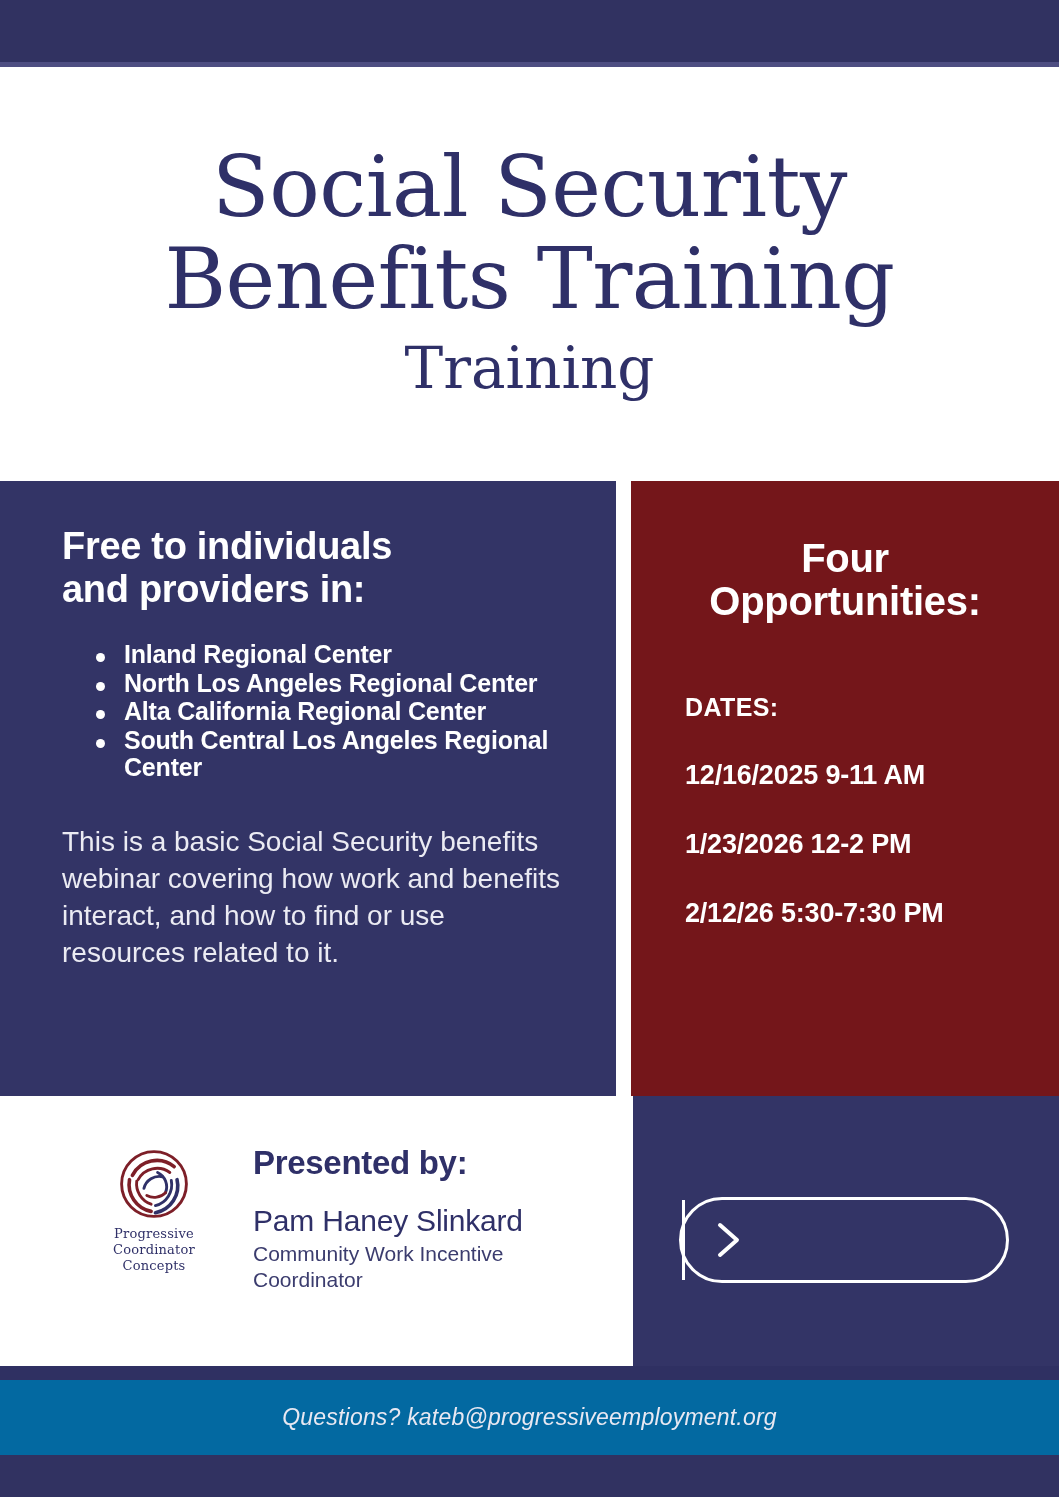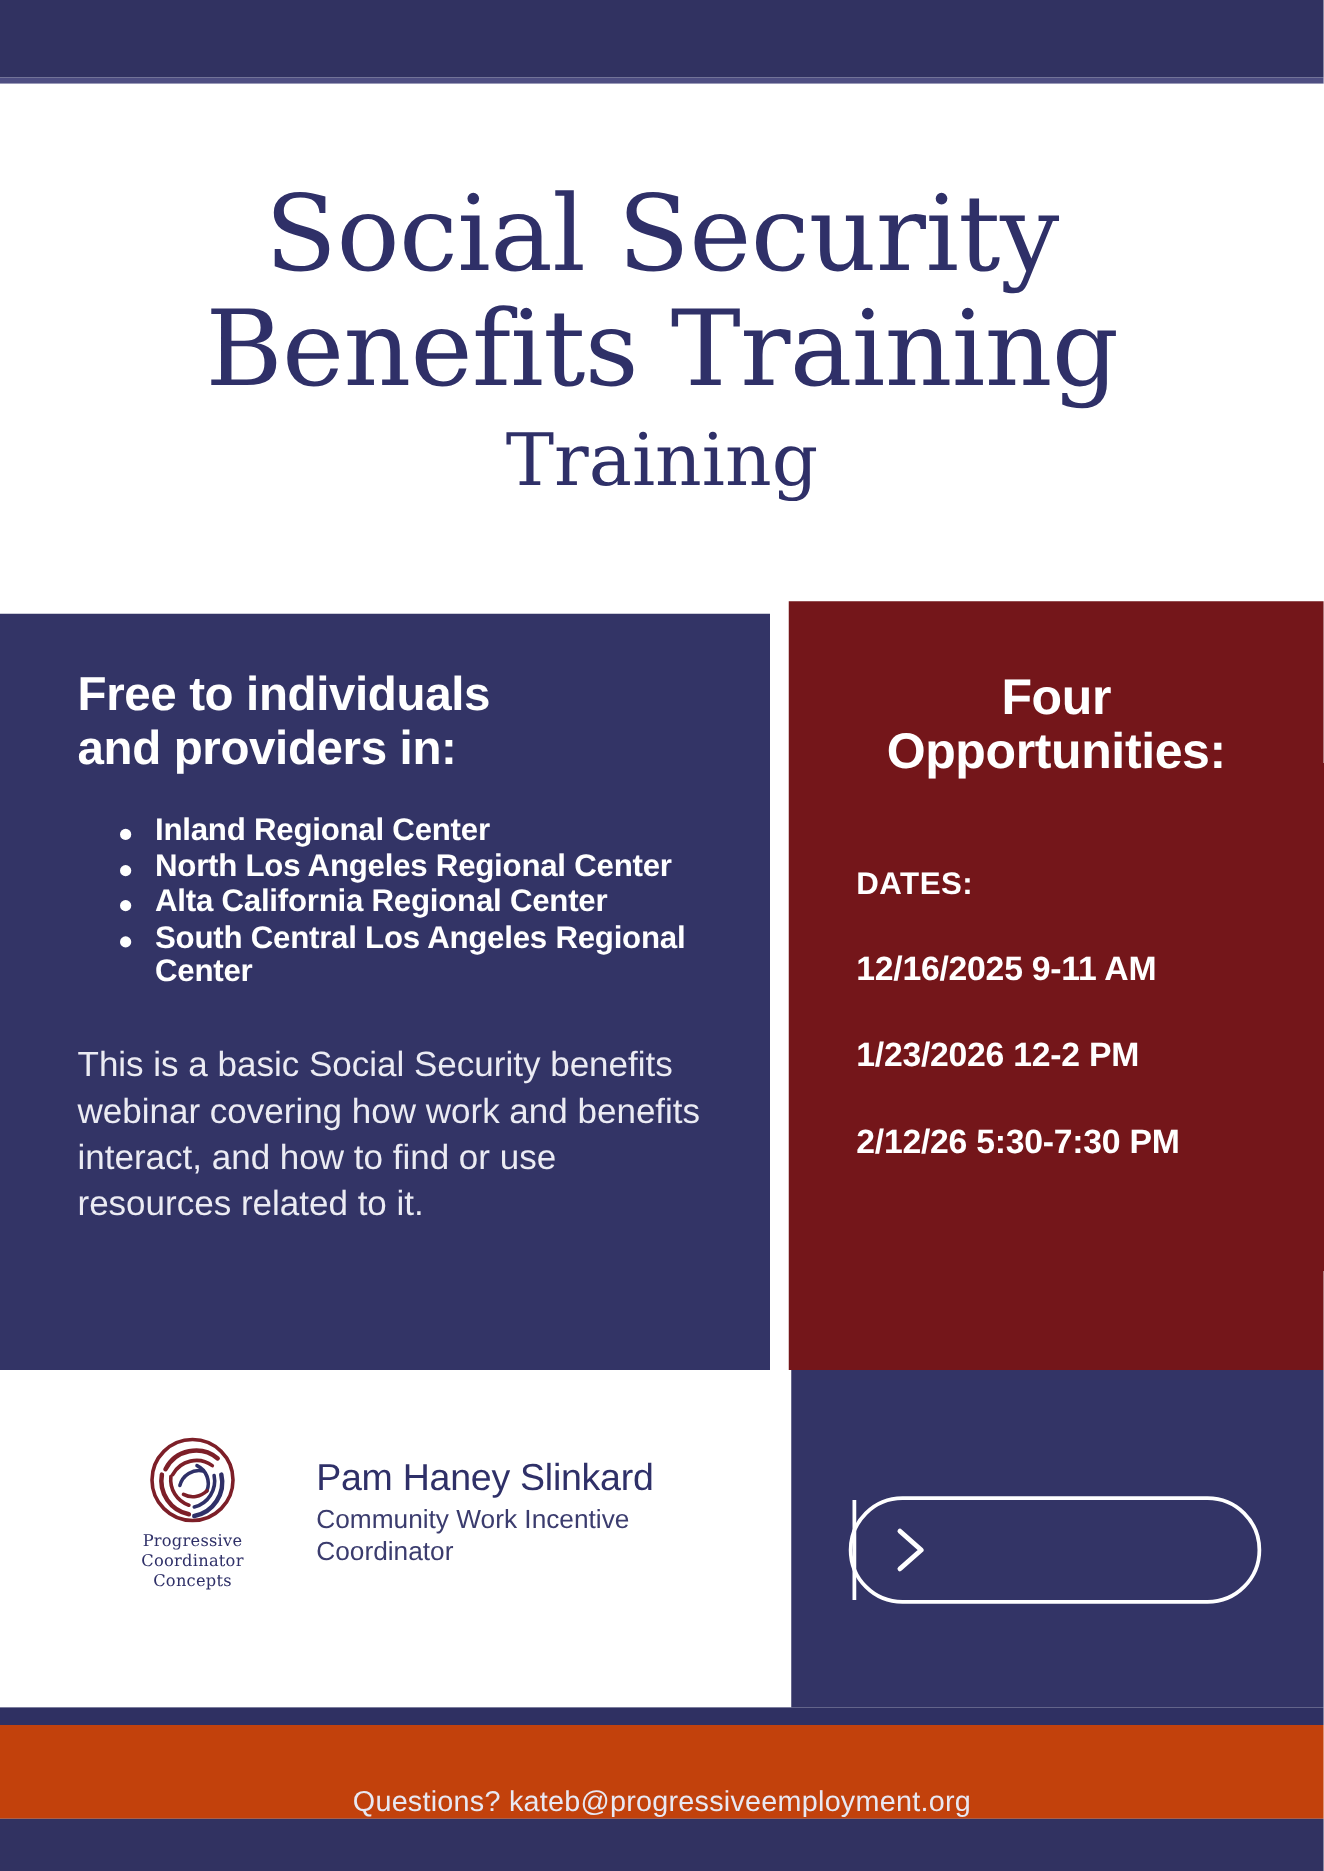--- a/index.html
+++ b/index.html
@@ -38,21 +38,20 @@
     color:#2f3068;
     margin-top:14px;
     text-align:center;
   }
 
   
   .panel-left {
     position:absolute; left:0; top:481px; width:616px; height:615px;
     background:#333466;
     padding:44px 36px 4px 62px;
-    margin-top:10px;
   }
   .panel-right {
     position:absolute; left:631px; top:481px; width:428px; height:615px;
     background:#74161a;
     padding:56px 26px 0 26px;
   }
 
   .lead {
     color:#ffffff;
     font-weight:700;
@@ -183,22 +182,22 @@
   .register-arrow {
     width:86px; height:100%;
     display:flex; align-items:center; justify-content:center;
   }
   .register-arrow svg { display:block; }
 
   
   .footer-line { position:absolute; left:0; top:1366px; width:1059px; height:14px; background:#2f3062; }
   .footer-band {
     position:absolute; left:0; top:1380px; width:1059px; height:75px;
-    background:#c2410c;
-    display:flex; align-items:flex-end; justify-content:center;
+    background:#0369a1;
+    display:flex; align-items:center; justify-content:center;font-style:italic;
   }
   .footer-text {
     color:#e8e8f2;
     font-size:23px;
     font-weight:300;
     letter-spacing:0.2px;
   }
   .footer-bottom { position:absolute; left:0; top:1455px; width:1059px; height:42px; background:#313261; }
 </style>
 </head>
@@ -259,20 +258,21 @@
     </g>
   </svg>
   <div class="logo-text">
     <div>Progressive</div>
     <div>Coordinator</div>
     <div>Concepts</div>
   </div>
 </div>
 
 <div class="presented-block">
+  <div class="presented-by">Presented by:</div>
   <div class="presenter-name">Pam Haney Slinkard</div>
   <div class="presenter-role">
     <div>Community Work Incentive</div>
     <div>Coordinator</div>
   </div>
 </div>
 
 <div class="register-btn">
   <div class="register-divider"></div>
   <div class="register-arrow">

